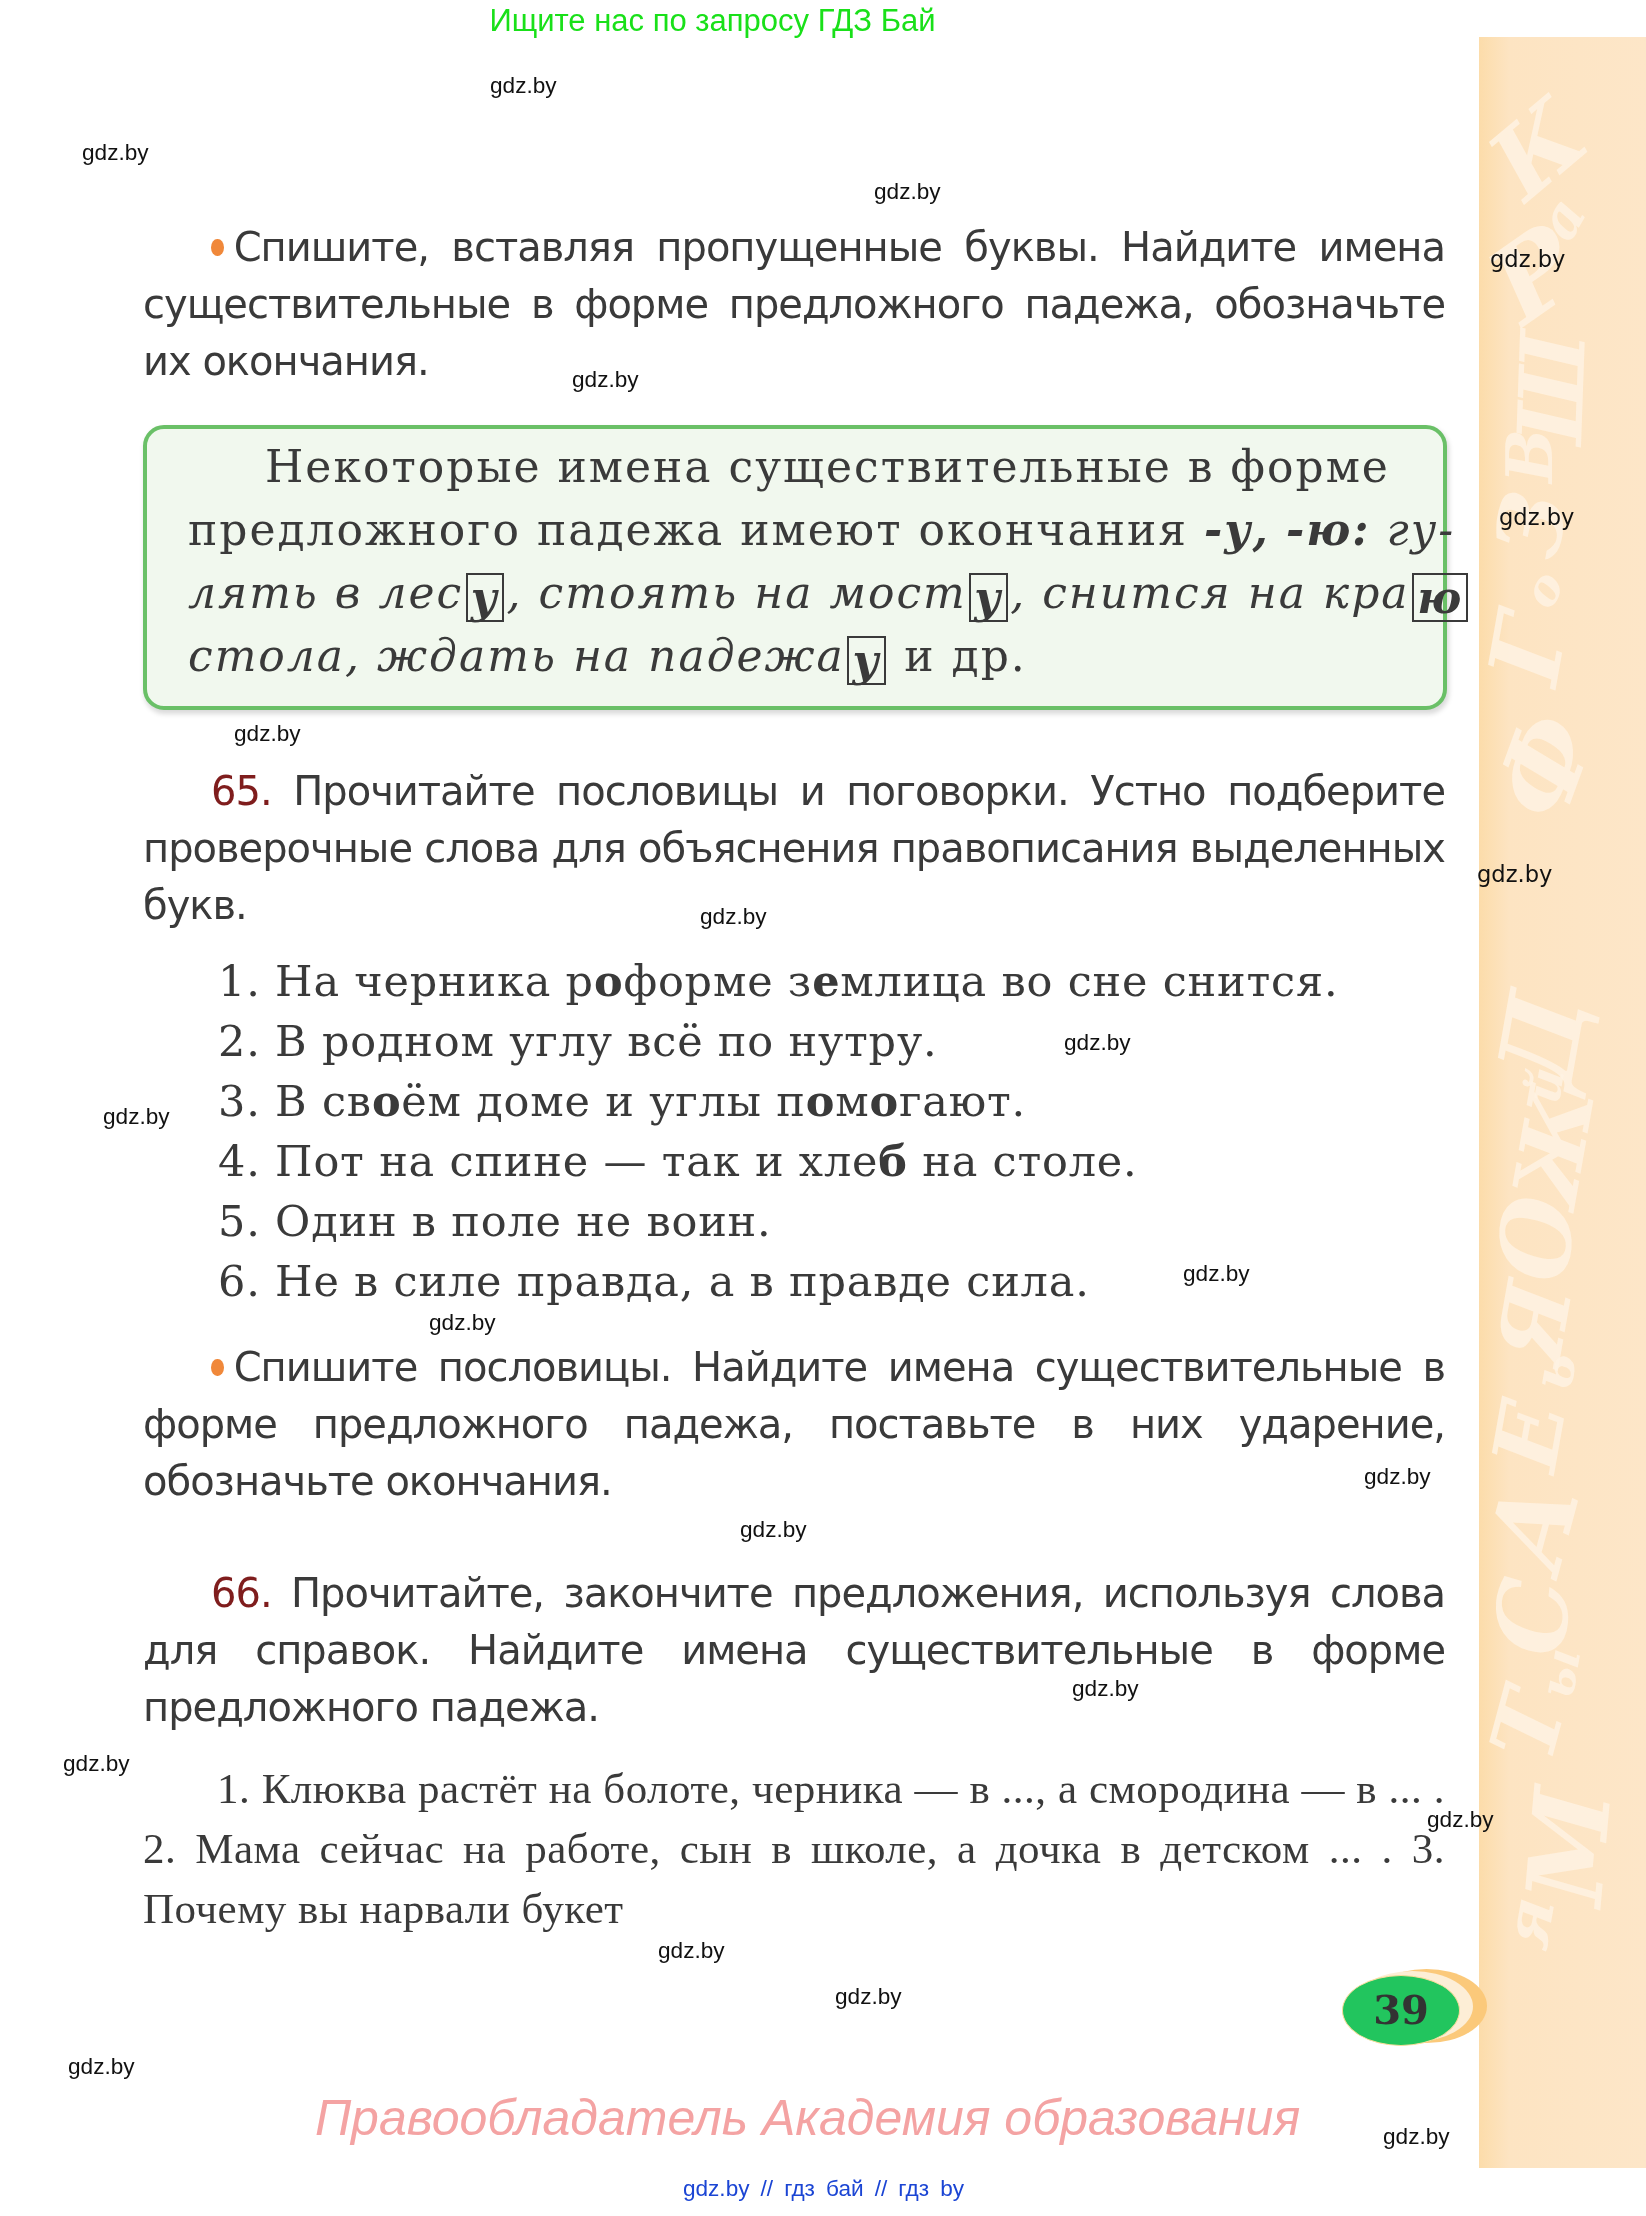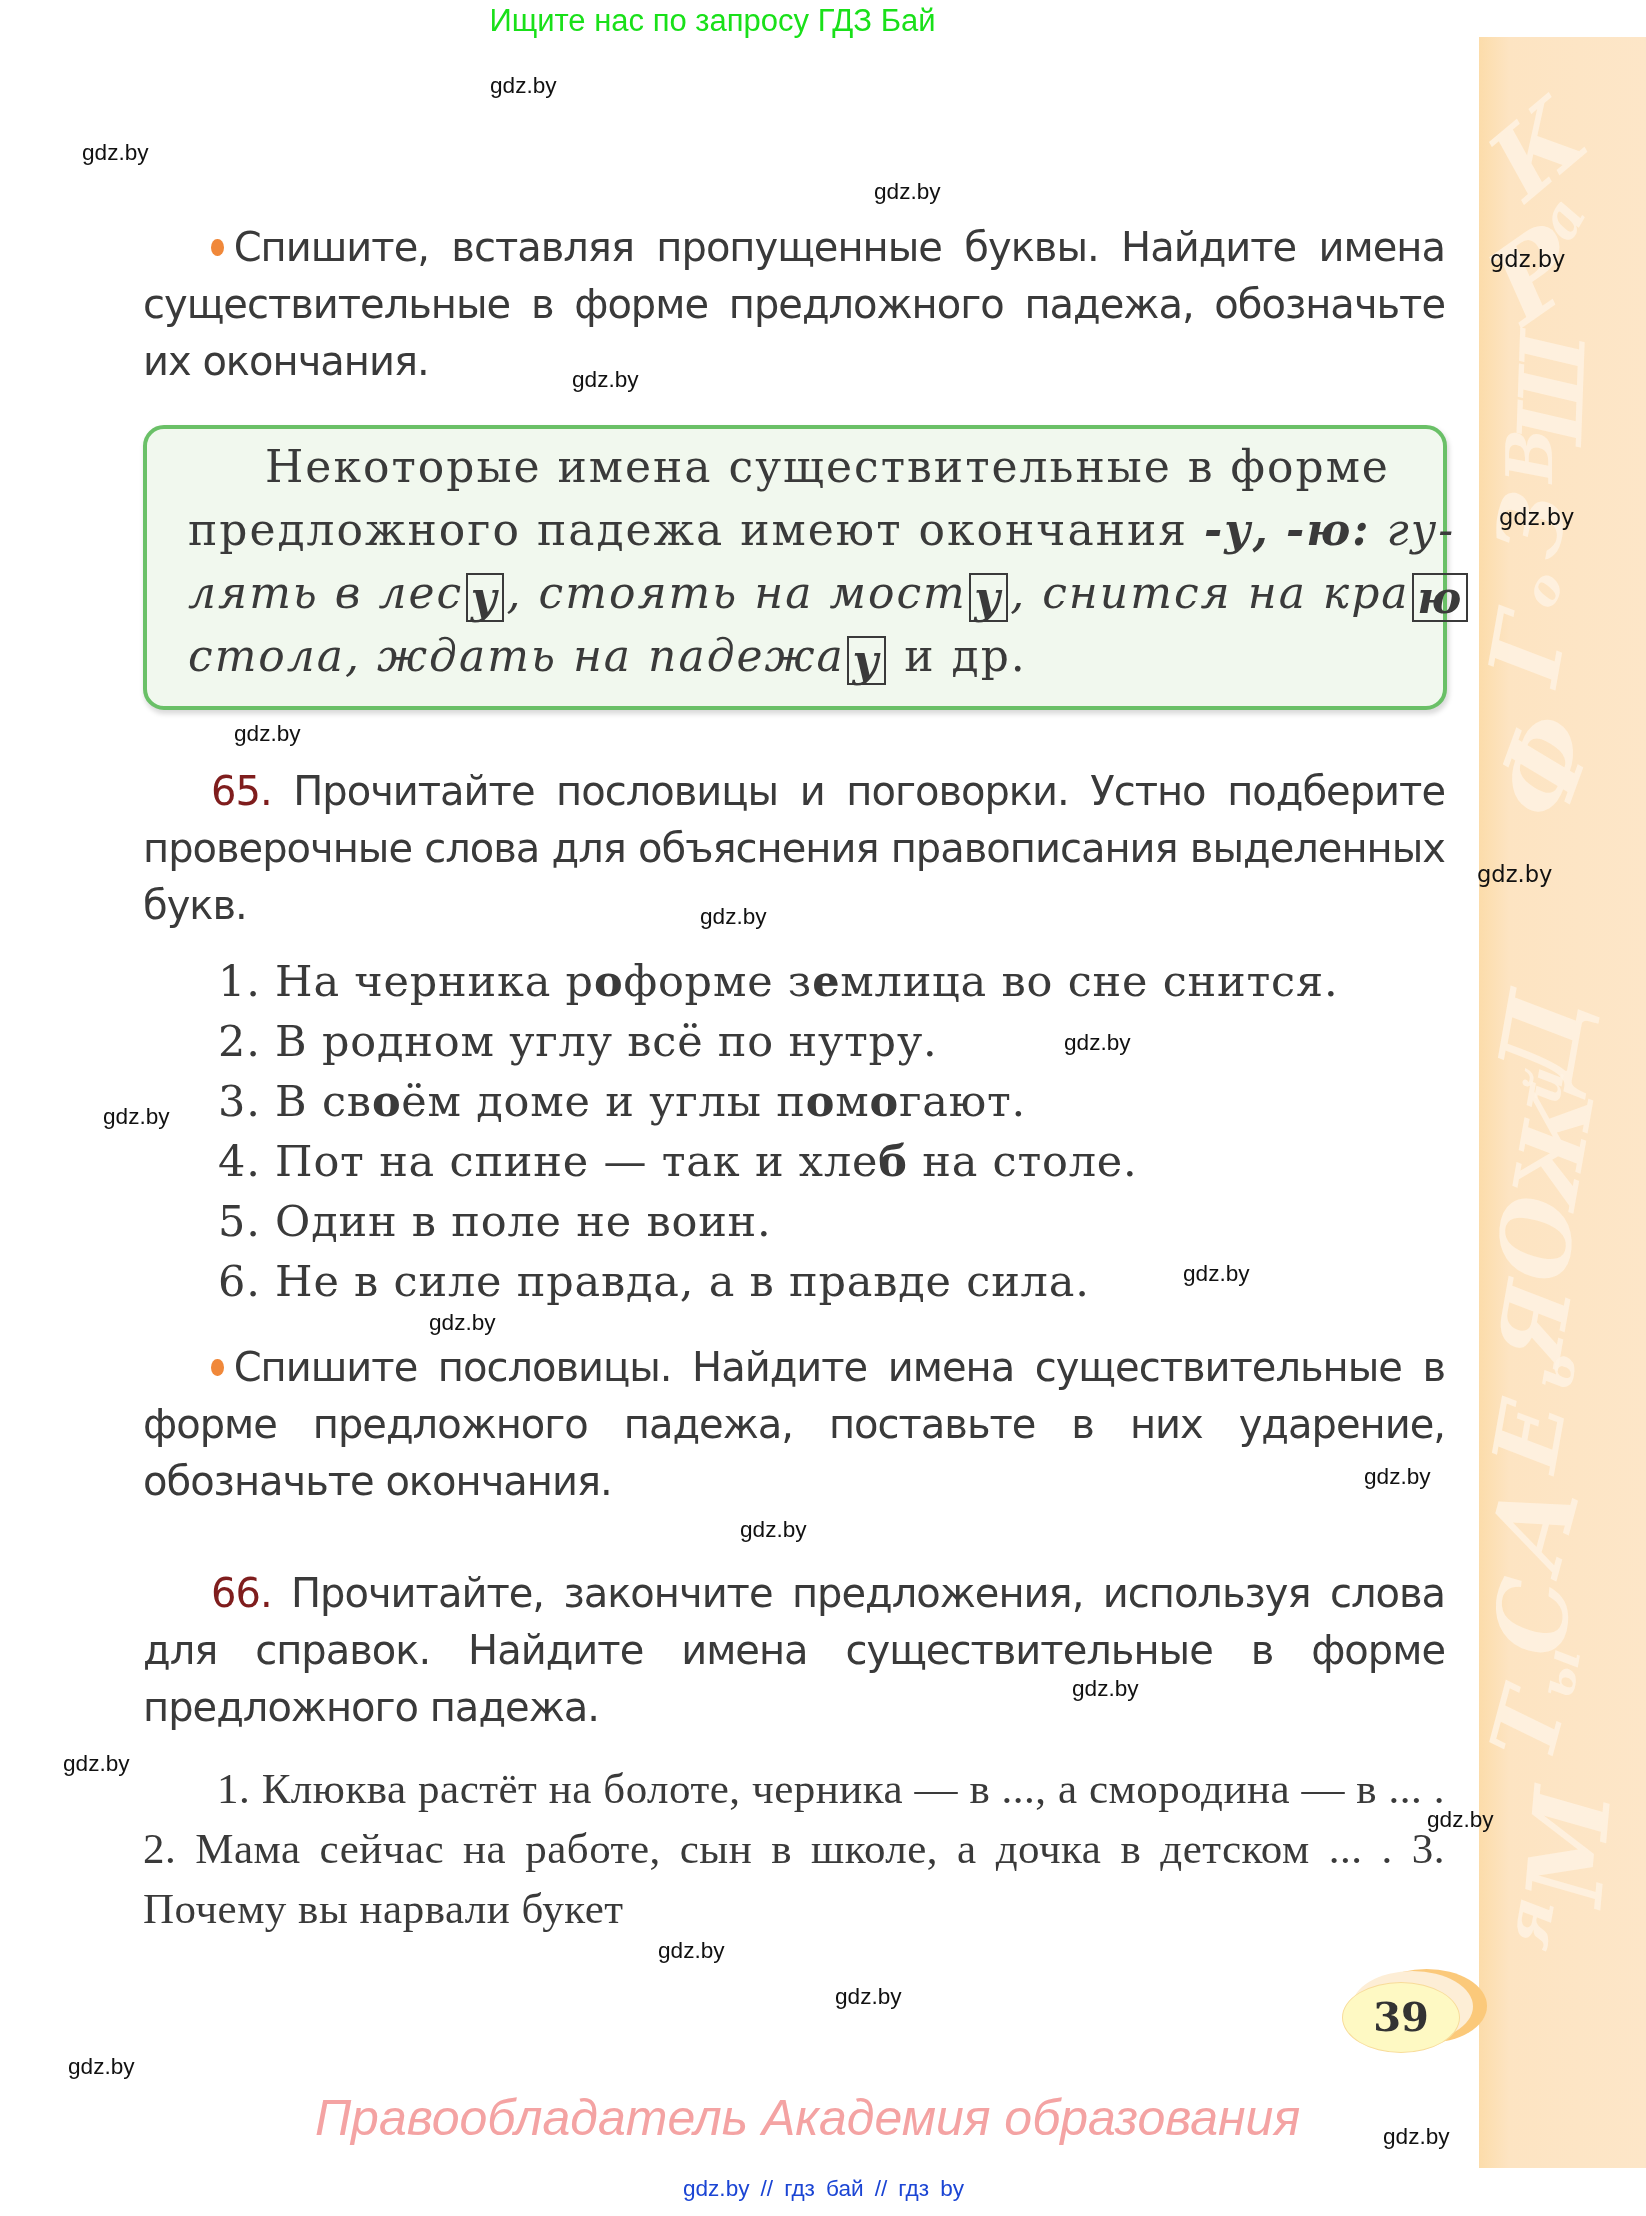--- a/index.html
+++ b/index.html
@@ -72,22 +72,22 @@
   .page-num-wrap { left: 1342px; top: 1969px; width: 145px; height: 74px; }
   .page-num-shadow {
     position: absolute; left: 24px; top: 0; width: 121px; height: 74px;
     border-radius: 50%; background: #fbc97a;
   }
   .page-num-mid {
     position: absolute; left: 9.7px; top: 1.6px; width: 121px; height: 71px;
     border-radius: 50%; background: #fdeed6;
   }
   .page-num-oval {
-    position: absolute; left: 0; top: 13px; width: 118px; height: 71px;
-    border-radius: 50%; background: #fef9c3; border: 1.6px solid #f8dc9a;
+    position: absolute; left: 0; top: 6px; width: 118px; height: 71px;
+    border-radius: 50%; background: #22c55e; border: 1.6px solid #f8dc9a;
     box-sizing: border-box; text-align: center;
     font-family: "DejaVu Serif", serif; font-weight: bold; font-size: 40px;
     line-height: 68px; color: #333;
   }
   .copyright {
     left: 0; width: 1647px; top: 2089px; text-align: center;
     font-family: "Liberation Sans", sans-serif; font-style: italic;
     font-size: 50px; color: #f4a3a3; padding-right: 32px; box-sizing: border-box;
   }
   .footer {

